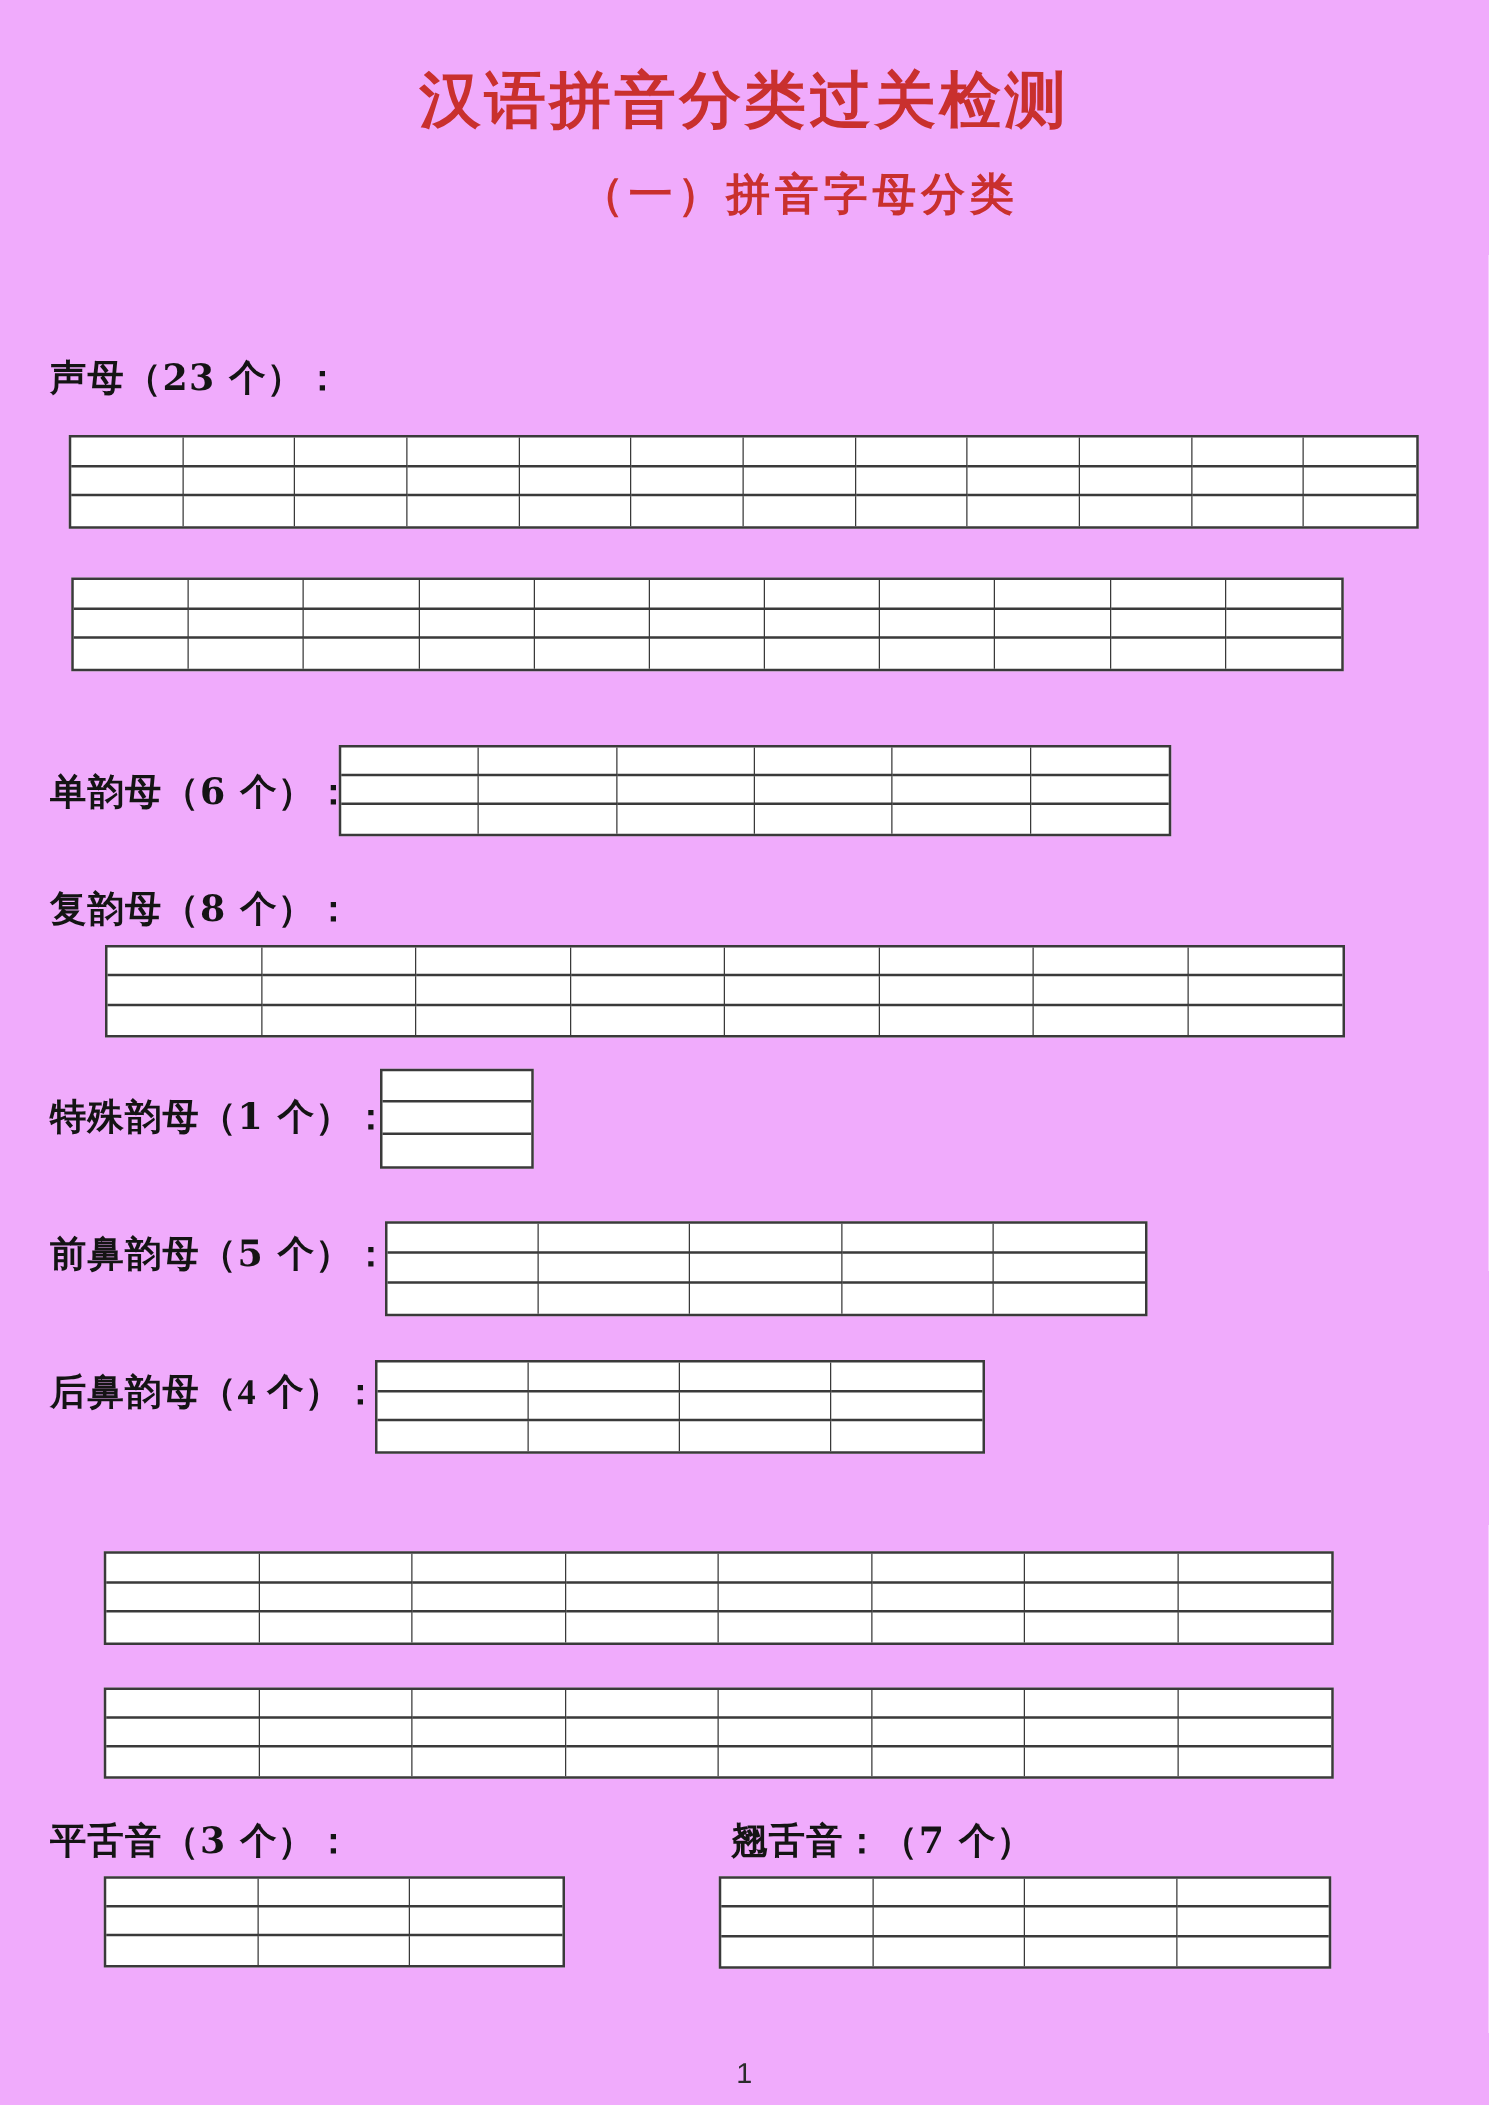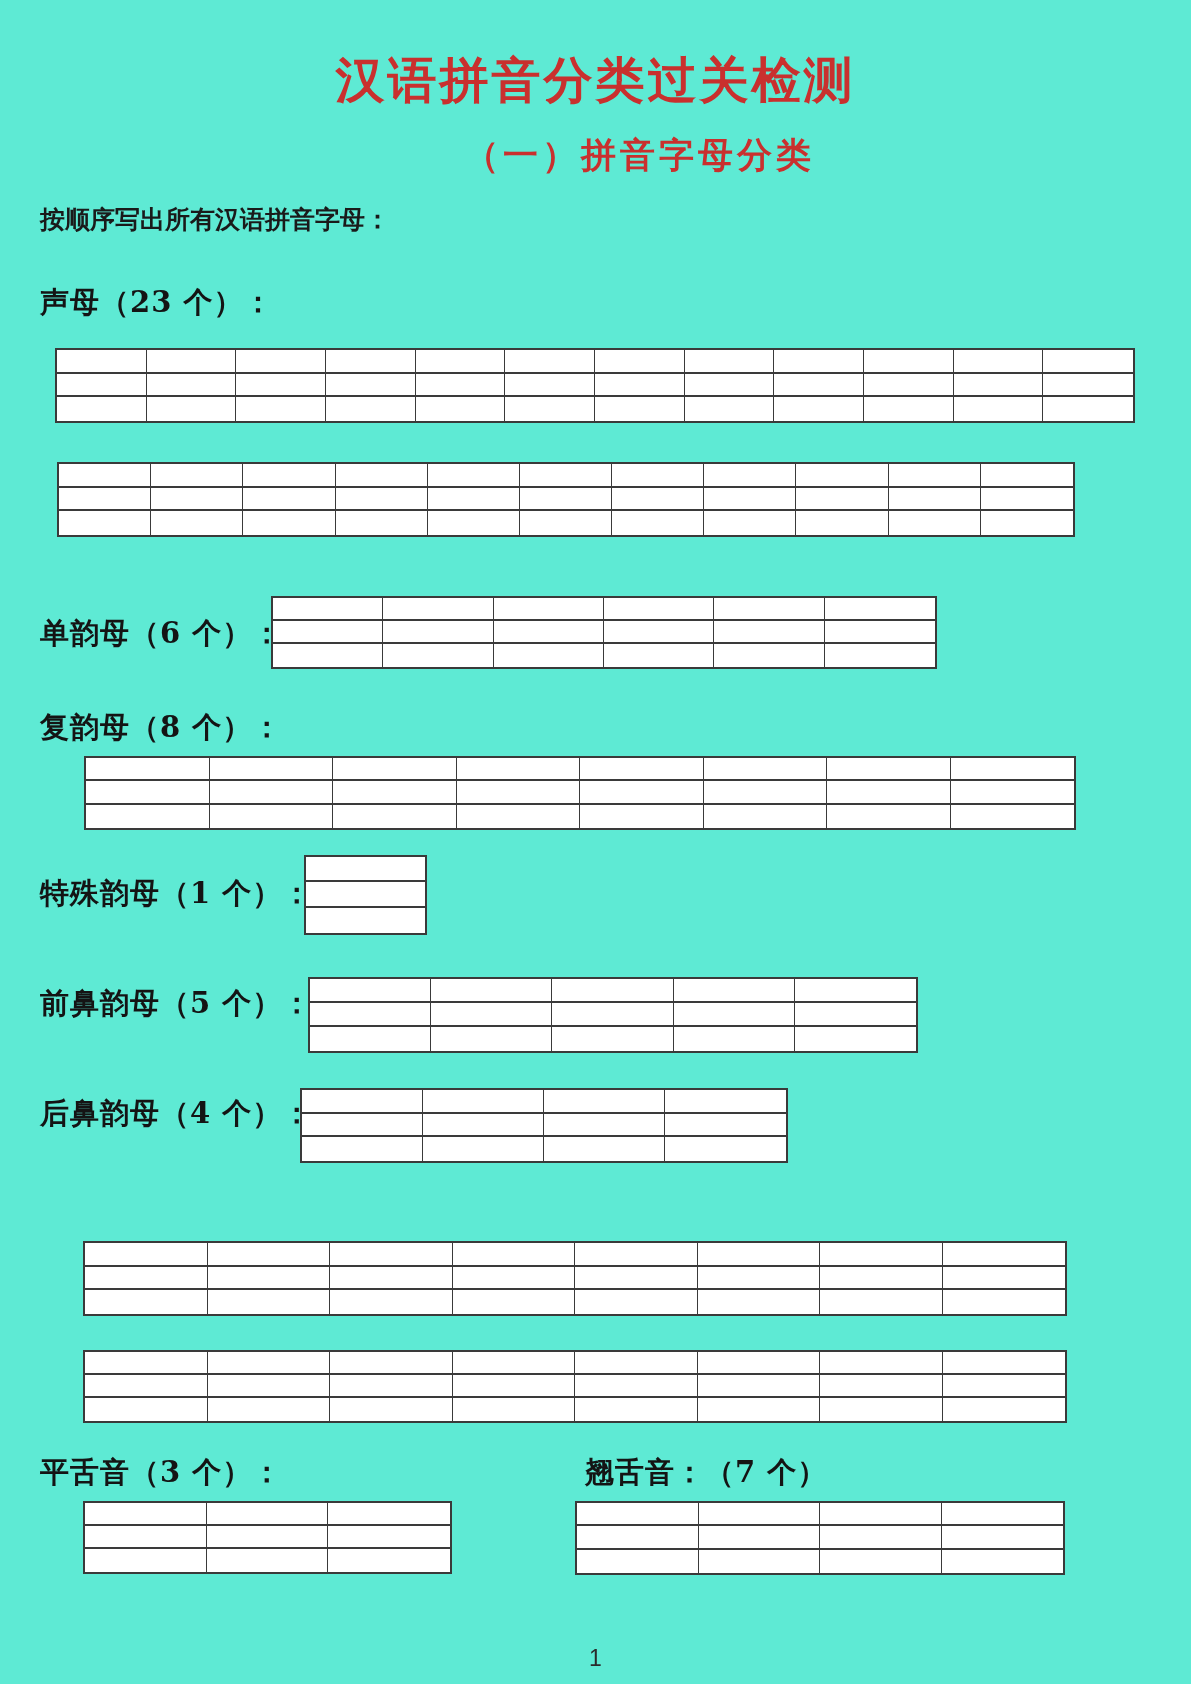--- a/index.html
+++ b/index.html
@@ -34,21 +34,21 @@
     font-family:"DejaVu Serif","Liberation Serif",serif;
     font-size:29px; font-weight:bold; color:#141414;
     letter-spacing:1px;
     white-space:nowrap;
   }
   .lab-shengmu  { left:40px;  top:283px; }
   .lab-danyunmu { left:40px;  top:614px; }
   .lab-fuyunmu  { left:40px;  top:708px; }
   .lab-teshu    { left:40px;  top:874px; }
   .lab-qianbi   { left:40px;  top:984px; }
-  .lab-houbi    { left:40px;  top:1094px; }
+  .lab-houbi    { left:40px;  top:1094px;font-family:Liberation Serif, serif; }
   .lab-zhengti  { left:40px;  top:1191px; }
   .lab-pingshe  { left:40px;  top:1453px; }
   .lab-qiaoshe  { left:585px; top:1453px; }
 
   .grid {
     position:absolute;
     display:grid;
     border:2px solid var(--line,#3a3a3a);
     background:#ffffff;
     box-sizing:border-box;
@@ -75,25 +75,24 @@
   .page-number {
     position:absolute; left:0; top:1645px; width:100%;
     text-align:center;
     font-size:23px; color:#2b2b2b;
     font-family:"Liberation Sans","DejaVu Sans",sans-serif;
   }
 </style>
 </head>
 <body>
 
-<div class="page" style="--accent: #c9302e; --line: #3a3a3a; background: #5eead4;">
+<div class="page" style="--accent: #c9302e; --line: #3a3a3a; background: #f0abfc;">
 
   <div class="title">汉语拼音分类过关检测</div>
   <div class="subtitle">（一）拼音字母分类</div>
-  <div class="instruction">按顺序写出所有汉语拼音字母：</div>
 
   <div class="sec-label lab-shengmu">声母（23 个）：</div>
   <div class="grid g-shengmu1" style="grid-template-columns: repeat(12, 1fr); grid-template-rows: repeat(3, 1fr);">
       <div class="cell"></div>
       <div class="cell"></div>
       <div class="cell"></div>
       <div class="cell"></div>
       <div class="cell"></div>
       <div class="cell"></div>
       <div class="cell"></div>

